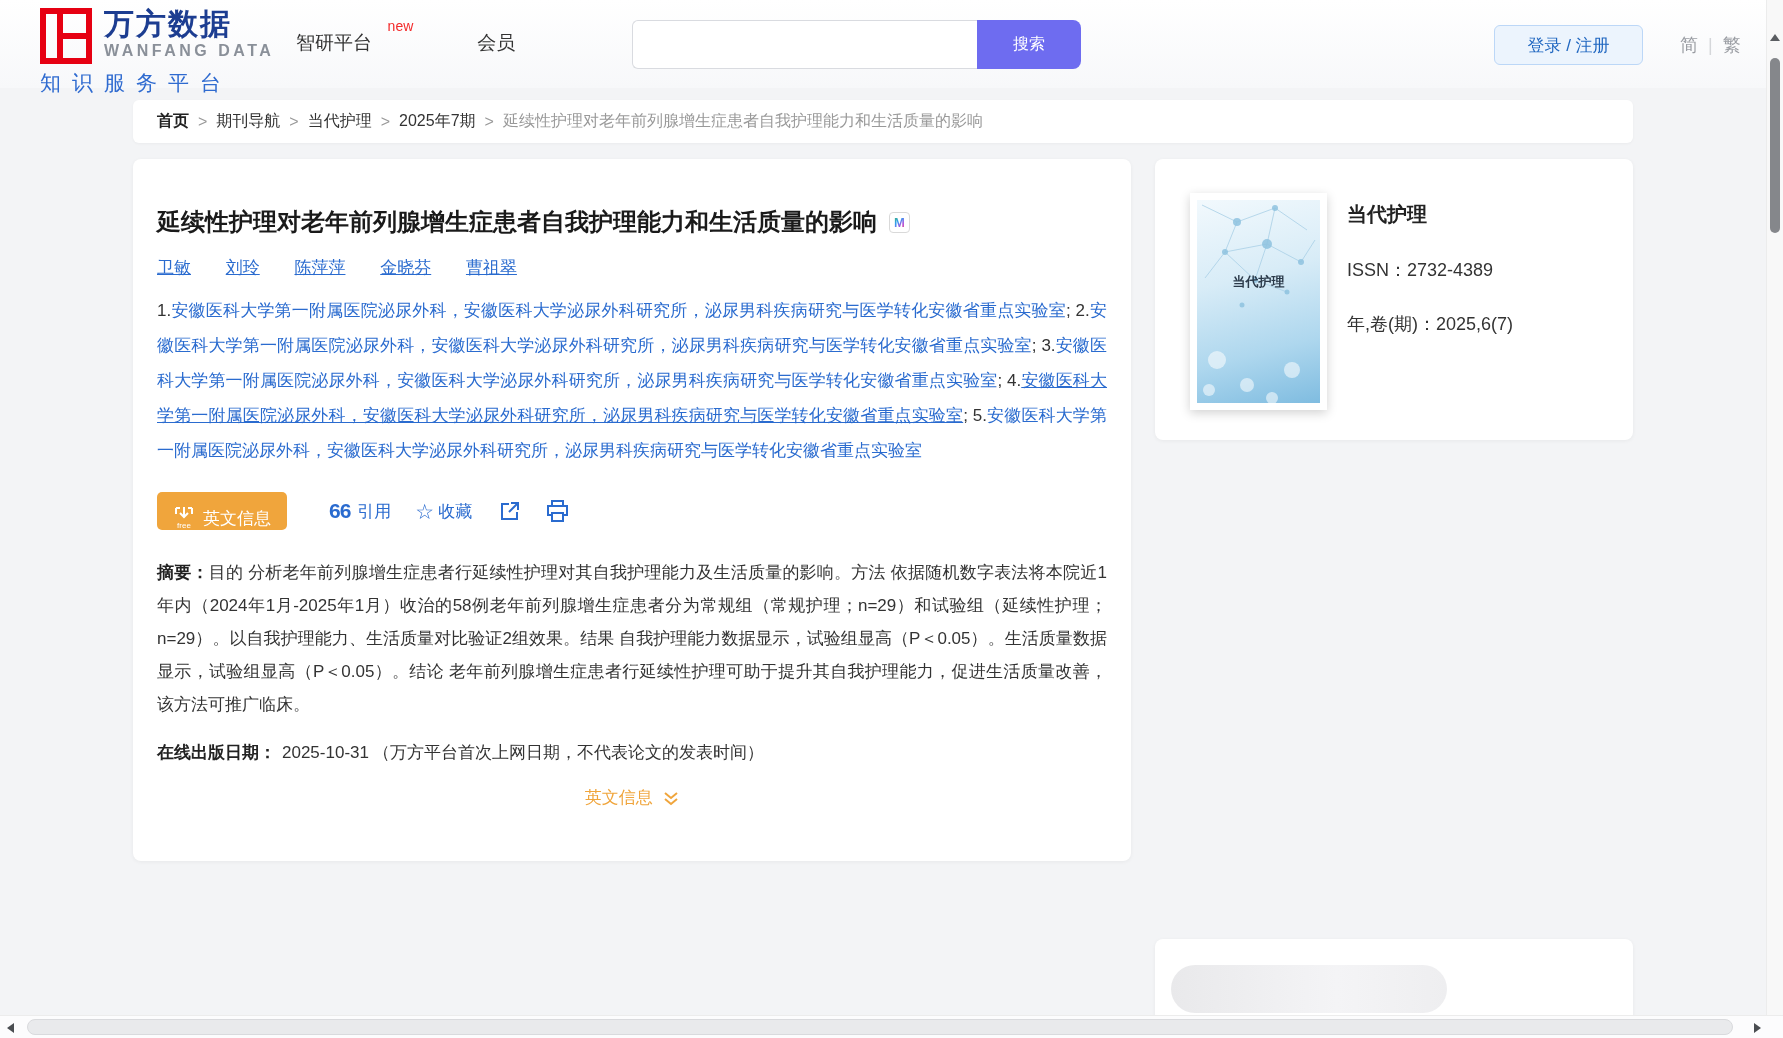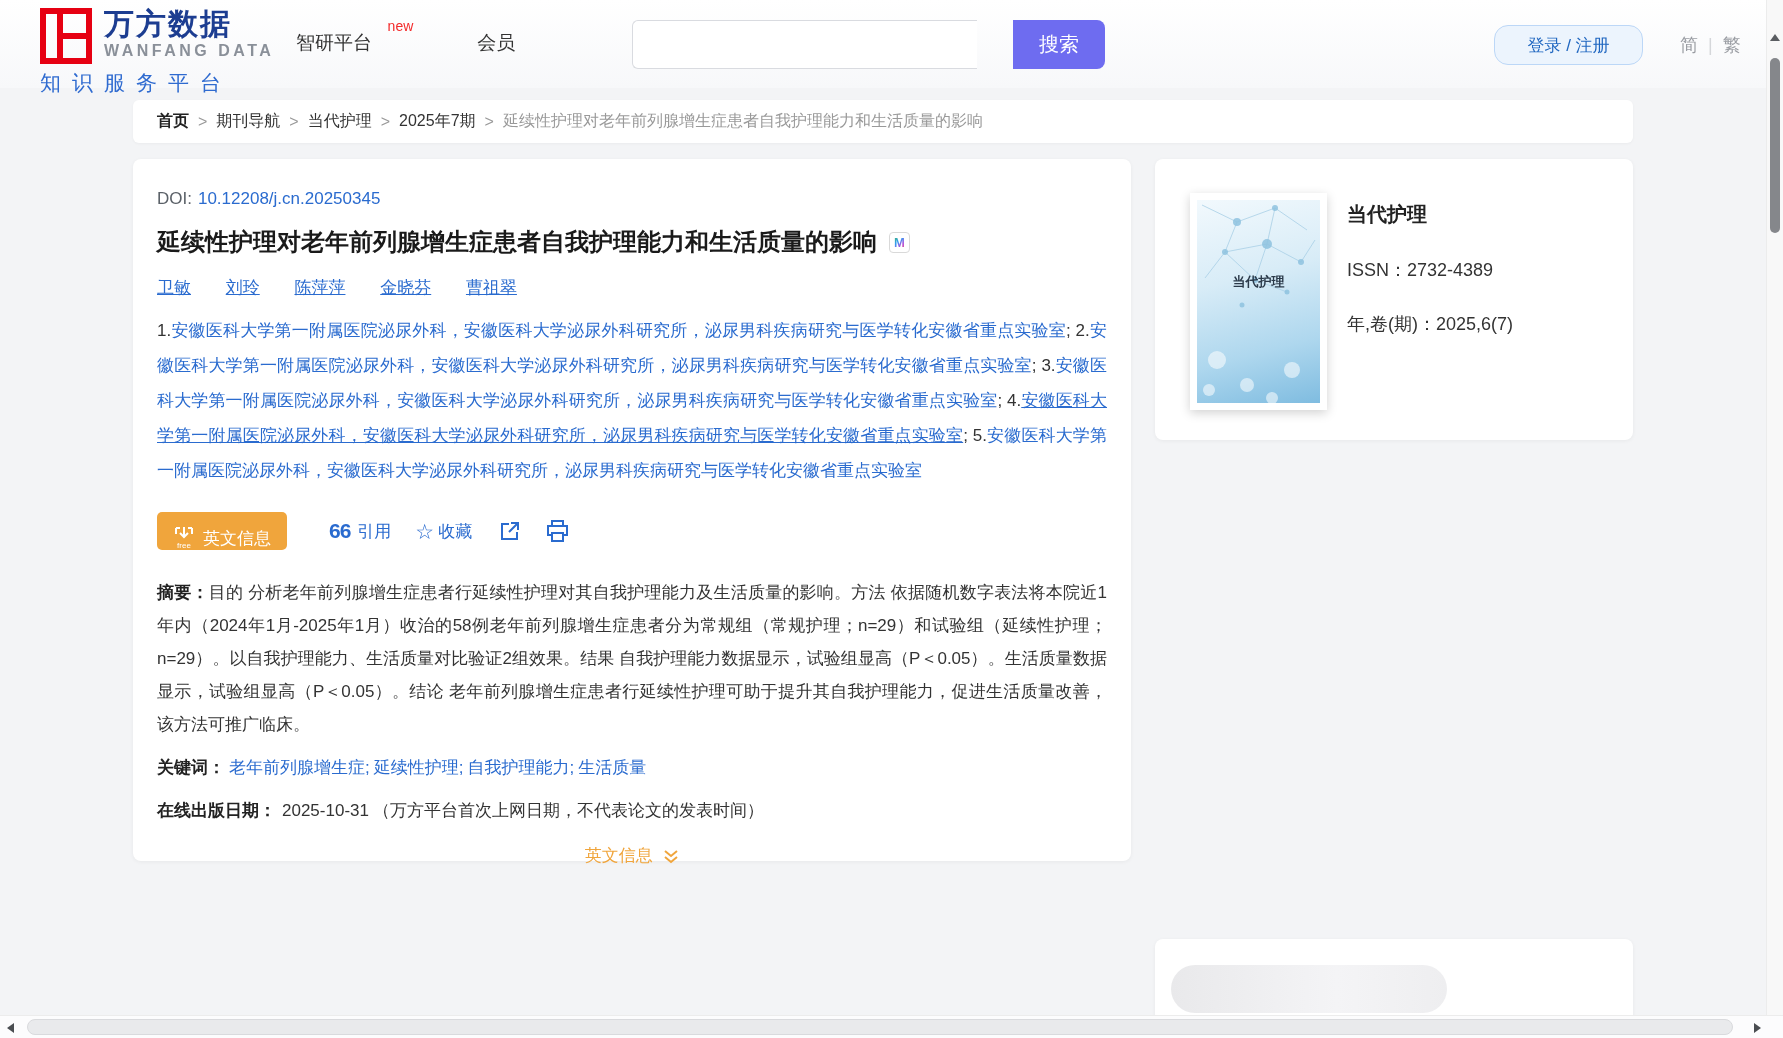--- a/index.html
+++ b/index.html
@@ -16,25 +16,25 @@
   .brand-en { font-size:16px; font-weight:bold; color:#8a9099; letter-spacing:3.5px; margin-top:2px; }
   .tagline { font-size:21px; color:#2f6bd0; letter-spacing:11px; margin-top:5px; font-weight:500; }
 
   .top-nav { position:absolute; top:30px; left:296px; font-size:19px; color:#333; }
   .nav-item { margin-right:100px; cursor:pointer; position:relative; }
   .nav-badge { position:absolute; top:-14px; right:-36px; color:#f32b2b; font-size:14px; }
 
   .search-wrap { position:absolute; left:632px; top:20px; display:flex; }
   .search-input { width:345px; height:49px; border:1px solid #d9dbe0; border-right:none;
     border-radius:6px 0 0 6px; background:#fff; outline:none; font-size:17px; padding:0 14px; }
-  .search-btn { width:92px; height:49px; border:none; background:#6e6cf0; color:#fff;
-    font-size:20px; border-radius:0 8px 8px 0; cursor:pointer; font-family:inherit;margin-left:36px; }
+  .search-btn { width:104px; height:49px; border:none; background:#6e6cf0; color:#fff;
+    font-size:16px; border-radius:0 8px 8px 0; cursor:pointer; font-family:inherit; }
 
   .login-btn { position:absolute; left:1494px; top:25px; width:149px; height:40px;
-    background:#ecf4fd; border:1px solid #bcd7f7; border-radius:14px; color:#1f66c0;
+    background:#ecf4fd; border:1px solid #bcd7f7; border-radius:6px; color:#1f66c0;
     font-size:17px; cursor:pointer; font-family:inherit; }
   .lang { position:absolute; left:1680px; top:33px; font-size:18px; color:#9a9da3; }
   .lang span { cursor:pointer; }
   .lang .divider { color:#d5d7da; margin:0 10px; cursor:default; }
 
   
   .breadcrumb-card { position:absolute; left:133px; top:100px; width:1500px; height:43px;
     background:#fff; border-radius:6px; box-shadow:0 1px 3px rgba(0,0,0,.04);
     display:flex; align-items:center; padding:0 24px; font-size:16px; white-space:nowrap; overflow:hidden; }
   .crumb { color:#333; cursor:pointer; }
@@ -167,23 +167,20 @@
   <span class="crumb">期刊导航</span>
   <span class="crumb-sep">&gt;</span>
   <span class="crumb">当代护理</span>
   <span class="crumb-sep">&gt;</span>
   <span class="crumb">2025年7期</span>
   <span class="crumb-sep">&gt;</span>
   <span class="crumb-current">延续性护理对老年前列腺增生症患者自我护理能力和生活质量的影响</span>
 </div>
 
 <main class="article-card">
-  <div class="doi-line">
-    <span>DOI:</span><a class="doi-link">10.12208/j.cn.20250345</a>
-  </div>
 
   <h1 class="article-title">
     <span>延续性护理对老年前列腺增生症患者自我护理能力和生活质量的影响</span><span class="m-badge"><i>M</i></span>
   </h1>
 
   <div class="authors">
     <a class="author-link">卫敏</a>
     <a class="author-link">刘玲</a>
     <a class="author-link">陈萍萍</a>
     <a class="author-link">金晓芬</a>
@@ -227,23 +224,20 @@
         <rect x="2" y="6" width="19" height="9" fill="none" stroke="#2a6bcf" stroke-width="2"></rect>
         <rect x="6" y="13" width="11" height="8" fill="#fff" stroke="#2a6bcf" stroke-width="2"></rect>
       </svg>
     </span>
   </div>
 
   <p class="abstract">
     <b>摘要：</b><span>目的 分析老年前列腺增生症患者行延续性护理对其自我护理能力及生活质量的影响。方法 依据随机数字表法将本院近1年内（2024年1月-2025年1月）收治的58例老年前列腺增生症患者分为常规组（常规护理；n=29）和试验组（延续性护理；n=29）。以自我护理能力、生活质量对比验证2组效果。结果 自我护理能力数据显示，试验组显高（P＜0.05）。生活质量数据显示，试验组显高（P＜0.05）。结论 老年前列腺增生症患者行延续性护理可助于提升其自我护理能力，促进生活质量改善，该方法可推广临床。</span>
   </p>
 
-  <div class="kw-line">
-    <b>关键词：</b><a class="kw-link">老年前列腺增生症</a><span class="kw-sep">;</span><a class="kw-link">延续性护理</a><span class="kw-sep">;</span><a class="kw-link">自我护理能力</a><span class="kw-sep">;</span><a class="kw-link">生活质量</a>
-  </div>
 
   <div class="pub-line">
     <b>在线出版日期：</b><span class="pub-date">2025-10-31</span><span class="pub-note">（万方平台首次上网日期，不代表论文的发表时间）</span>
   </div>
 
   <div class="en-toggle">
     <span>英文信息</span>
     <svg width="16" height="15" viewBox="0 0 16 15">
       <path d="M2 2 L8 7 L14 2" fill="none" stroke="#f0a53c" stroke-width="2"></path>
       <path d="M2 8 L8 13 L14 8" fill="none" stroke="#f0a53c" stroke-width="2"></path>

